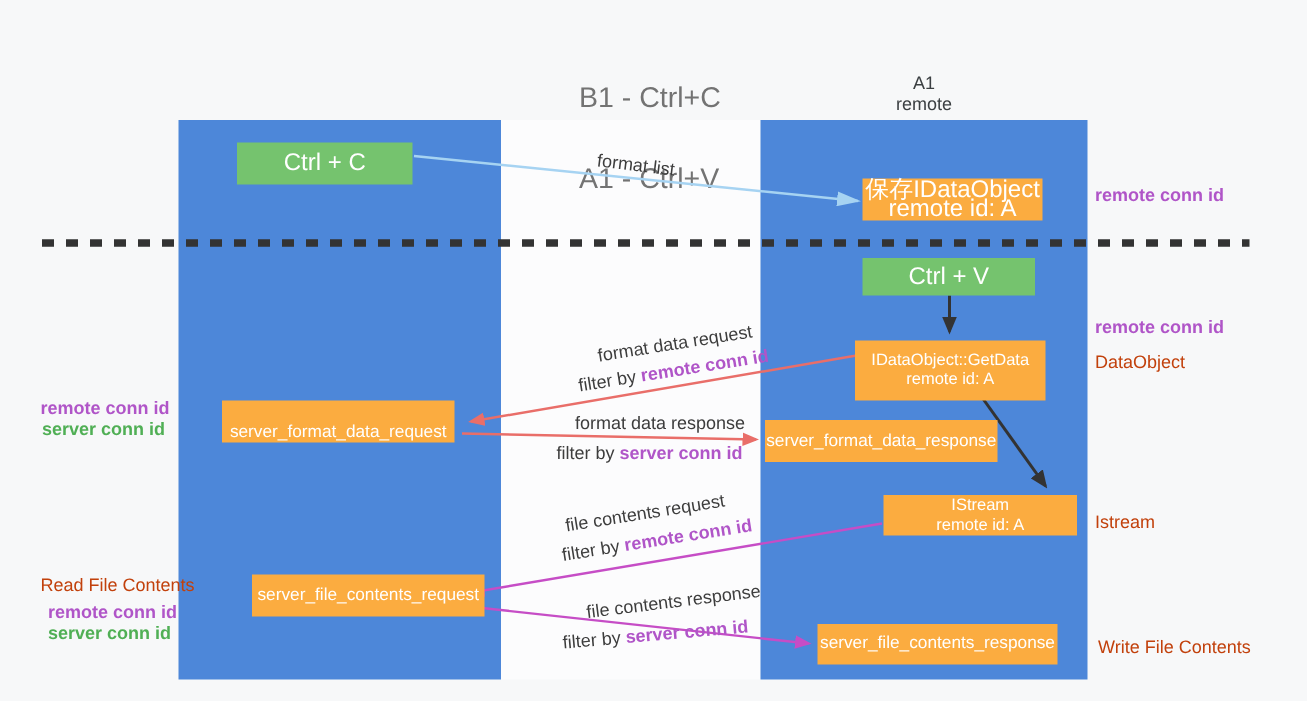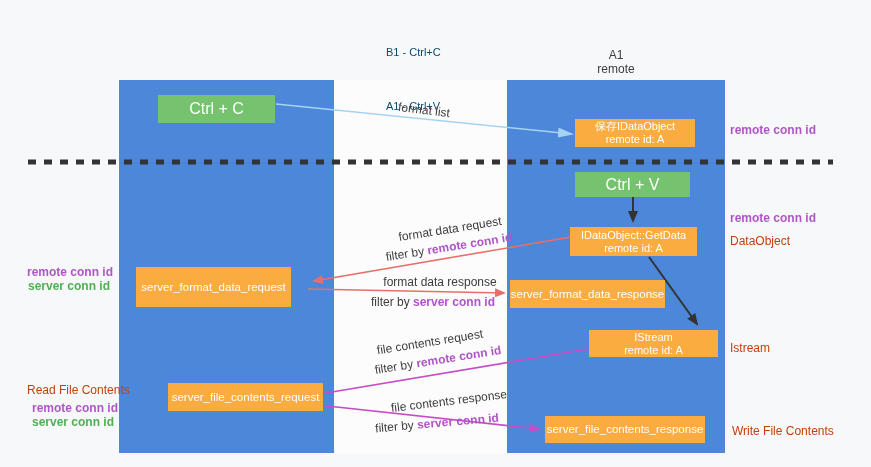--- a/index.html
+++ b/index.html
@@ -16,23 +16,23 @@
   .lane{
     position:absolute;
     background:var(--lane_bg);
   }
   .lifeline{
     position:absolute;
     background:var(--lifeline_blue);
   }
   .title{
     position:absolute;
-    left:386px;top:7px;
-    font-size:11px;line-height:18px;
-    color:#0c4a6e;
+    left:386px;top:21px;
+    font-size:19px;line-height:18px;
+    color:#737373;
     white-space:pre;
   }
   .col-header{
     position:absolute;
     text-align:center;
     font-size:12px;line-height:14px;
     color:#3c4043;
   }
   .action-box{
     position:absolute;
@@ -131,40 +131,40 @@
 
     <line class="ln-magenta" x1="309" y1="404" x2="539" y2="429" stroke-width="1.6" marker-end="url(#mMagenta)"></line>
 
     <line class="ln-dash" x1="28" y1="162" x2="833" y2="162" stroke-width="5" stroke-dasharray="8 8"></line>
   </svg>
 
   <div class="action-box" style="left:158px;top:95px;width:117px;height:28px;">
     <span>Ctrl + C</span>
   </div>
 
-  <div class="msg-box" style="left:575px;top:119px;width:120px;height:28px;font-size:11px;">
+  <div class="msg-box" style="left:575px;top:119px;width:120px;height:28px;font-size:16px;">
     <div>保存IDataObject</div>
     <div>remote id: A</div>
   </div>
 
   <div class="action-box" style="left:575px;top:172px;width:115px;height:25px;">
     <span>Ctrl + V</span>
   </div>
 
-  <div class="msg-box" style="left:570px;top:227px;width:127px;height:29px;font-size:11px;">
+  <div class="msg-box" style="left:570px;top:227px;width:127px;height:40px;font-size:11px;">
     <div>IDataObject::GetData</div>
     <div>remote id: A</div>
   </div>
 
   <div class="msg-box" style="left:589px;top:330px;width:129px;height:27px;font-size:11px;">
     <div>IStream</div>
     <div>remote id: A</div>
   </div>
 
-  <div class="msg-box" style="left:136px;top:267px;width:155px;height:40px;">
+  <div class="msg-box" style="left:148px;top:267px;width:155px;height:28px;justify-content:flex-end;">
     <div>server_format_data_request</div>
   </div>
 
   <div class="msg-box" style="left:510px;top:280px;width:155px;height:28px;">
     <div>server_format_data_response</div>
   </div>
 
   <div class="msg-box" style="left:152px;top:383px;width:155px;height:28px;margin-left:16px;">
     <div>server_file_contents_request</div>
   </div>

